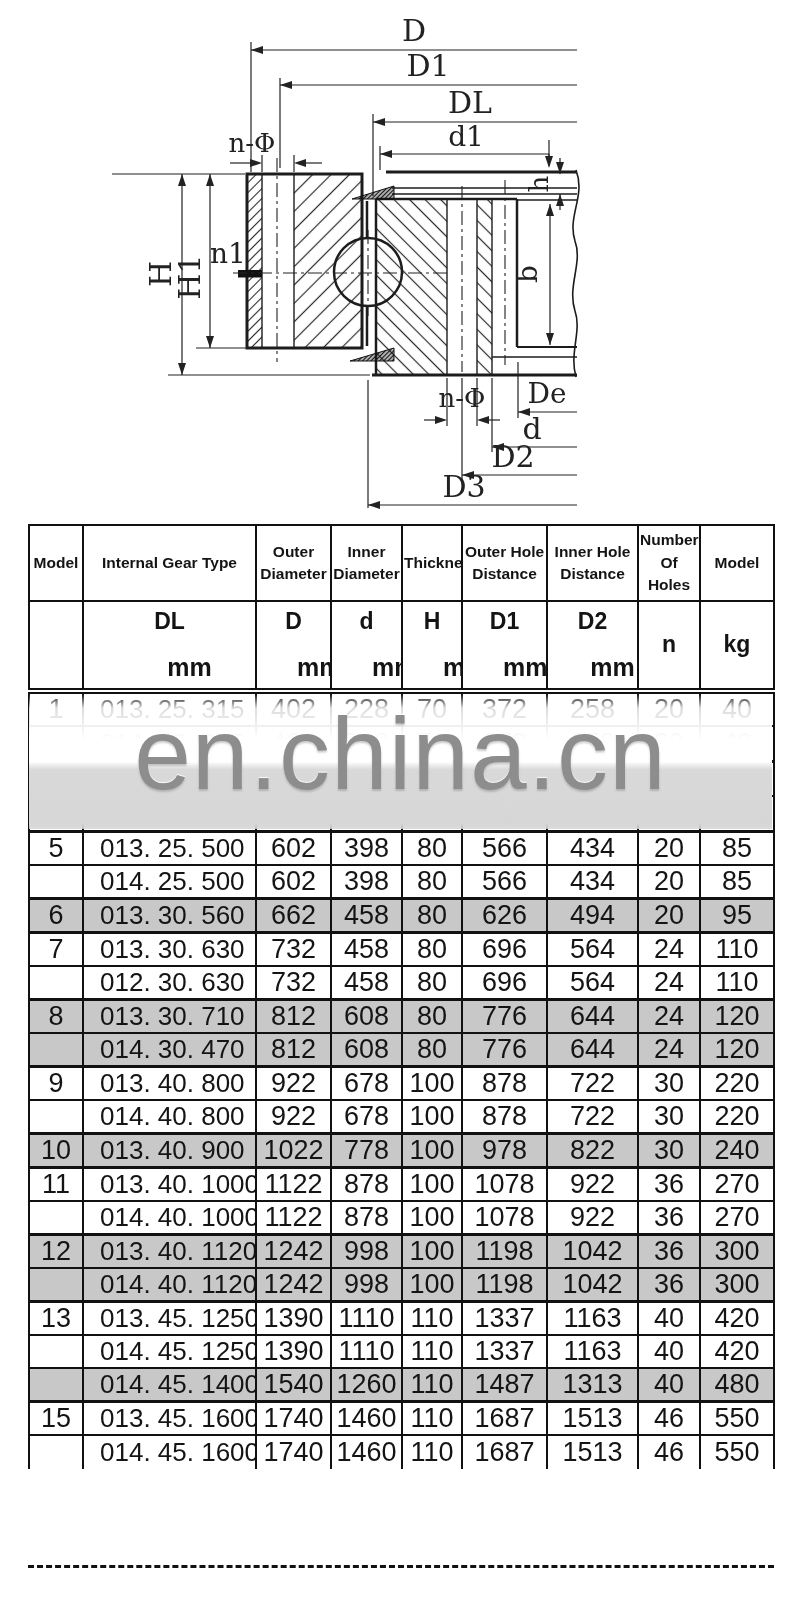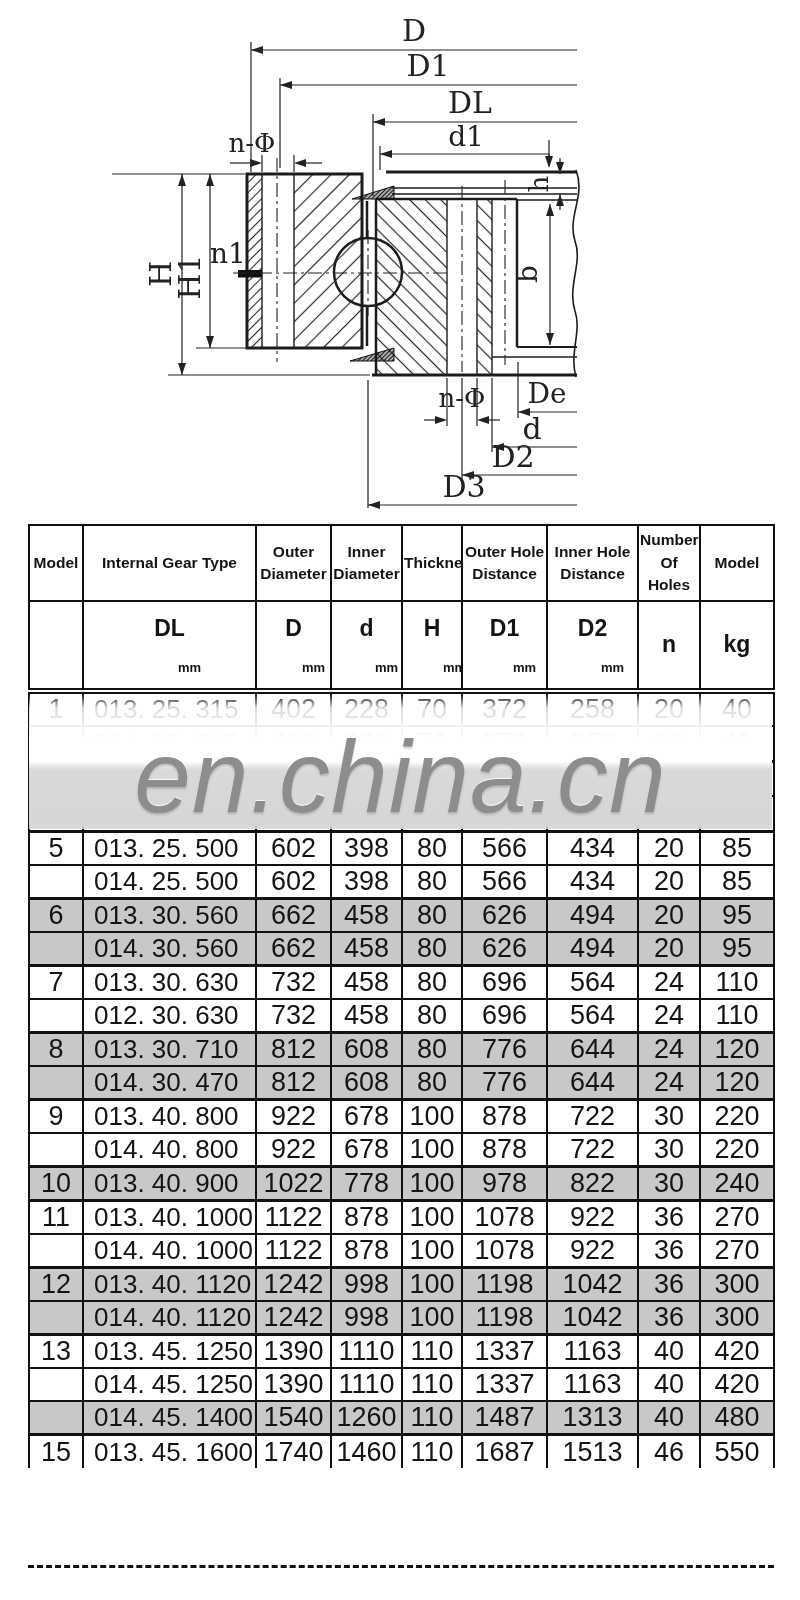--- a/index.html
+++ b/index.html
@@ -11,36 +11,36 @@
   table.spec{position:absolute;left:28px;top:524px;width:745px;table-layout:fixed;
              border-collapse:collapse;border:2.5px solid #111;border-bottom:none;
              background:#fff;color:#141414;}
   table.spec th, table.spec td{border:2px solid #111;padding:0;vertical-align:middle;
              text-align:center;overflow:hidden;}
   thead tr.h1{height:76px;}
   thead tr.h1 th{font-size:15.5px;font-weight:bold;line-height:1.45;padding:0 1px;}
   thead tr.h2{height:90px;}
   thead tr.h2 th{border-bottom:6px double #111;}
   .h2main{font-size:23px;font-weight:bold;line-height:1.2;}
-  .h2sub{font-size:13px;font-weight:bold;line-height:1.2;margin-top:17px;padding-left:40px;}
+  .h2sub{font-size:25px;font-weight:bold;line-height:1.2;margin-top:17px;padding-left:40px;}
   tbody tr{height:33.5px;}
   tbody tr.hid{height:35px;}
   tbody td{font-size:27px;font-weight:normal;letter-spacing:0;}
-  tbody td.type{text-align:left;padding-left:10px;font-size:26px;white-space:nowrap;}
+  tbody td.type{text-align:left;padding-left:16px;font-size:26px;white-space:nowrap;}
   tbody tr.shade td{background:#c8c8c8;}
   tbody tr.grp td{border-top:3.5px solid #111;}
   tbody tr:last-child td{border-bottom:none;}
   
   #wm{position:absolute;left:29px;top:694px;width:743px;height:135px;z-index:5;
       display:flex;align-items:flex-end;justify-content:center;
       background:linear-gradient(180deg, rgba(255,255,255,0) 0px, rgba(255,255,255,0.85) 14px,
                  #ffffff 34%, #ffffff 50%, #d9d9d9 56%, #d6d6d6 96%, rgba(214,214,214,0.85) 100%);}
   #wm .wmtext{font-size:102px;line-height:1;color:#8d8d8d;letter-spacing:1px;
-      padding-bottom:1px;font-family:"Liberation Sans",sans-serif;
-      text-shadow:0 -1px 1px rgba(255,255,255,0.9), 0 2px 2px rgba(110,110,110,0.35);font-style:italic;}
+      padding-bottom:24px;font-family:"Liberation Sans",sans-serif;
+      text-shadow:0 -1px 1px rgba(255,255,255,0.9), 0 2px 2px rgba(110,110,110,0.35);}
   #dashline{position:absolute;left:28px;top:1565px;width:746px;height:0;
       border-top:3.5px dashed #111;z-index:2;}
   
   .ol{stroke:#1c1c1c;fill:none;}
   .dim{stroke:#222;stroke-width:1.2;fill:none;}
   .dimlabel{font-family:"DejaVu Serif",serif;fill:#222;}
   .ah{fill:#222;stroke:none;}
   .cl{stroke:#222;stroke-width:1.1;fill:none;stroke-dasharray:14 4 3 4;}
 </style>
 </head>
@@ -328,31 +328,20 @@
       <td class="type">013. 30. 560</td>
       <td>662</td>
       <td>458</td>
       <td>80</td>
       <td>626</td>
       <td>494</td>
       <td>20</td>
       <td>95</td>
     </tr>
 
-    <tr class="shade">
-      <td></td>
-      <td class="type">014. 30. 560</td>
-      <td>662</td>
-      <td>458</td>
-      <td>80</td>
-      <td>626</td>
-      <td>494</td>
-      <td>20</td>
-      <td>95</td>
-    </tr>
 
     <tr class="grp">
       <td>7</td>
       <td class="type">013. 30. 630</td>
       <td>732</td>
       <td>458</td>
       <td>80</td>
       <td>696</td>
       <td>564</td>
       <td>24</td>
@@ -522,20 +511,31 @@
       <td class="type">013. 45. 1600</td>
       <td>1740</td>
       <td>1460</td>
       <td>110</td>
       <td>1687</td>
       <td>1513</td>
       <td>46</td>
       <td>550</td>
     </tr>
 
+    <tr>
+      <td></td>
+      <td class="type">014. 45. 1600</td>
+      <td>1740</td>
+      <td>1460</td>
+      <td>110</td>
+      <td>1687</td>
+      <td>1513</td>
+      <td>46</td>
+      <td>550</td>
+    </tr>
   </tbody>
   </table>
 
   <div id="wm">
     <span class="wmtext">en.china.cn</span>
   </div>
 
   <div id="dashline"></div>
 
 </div>

